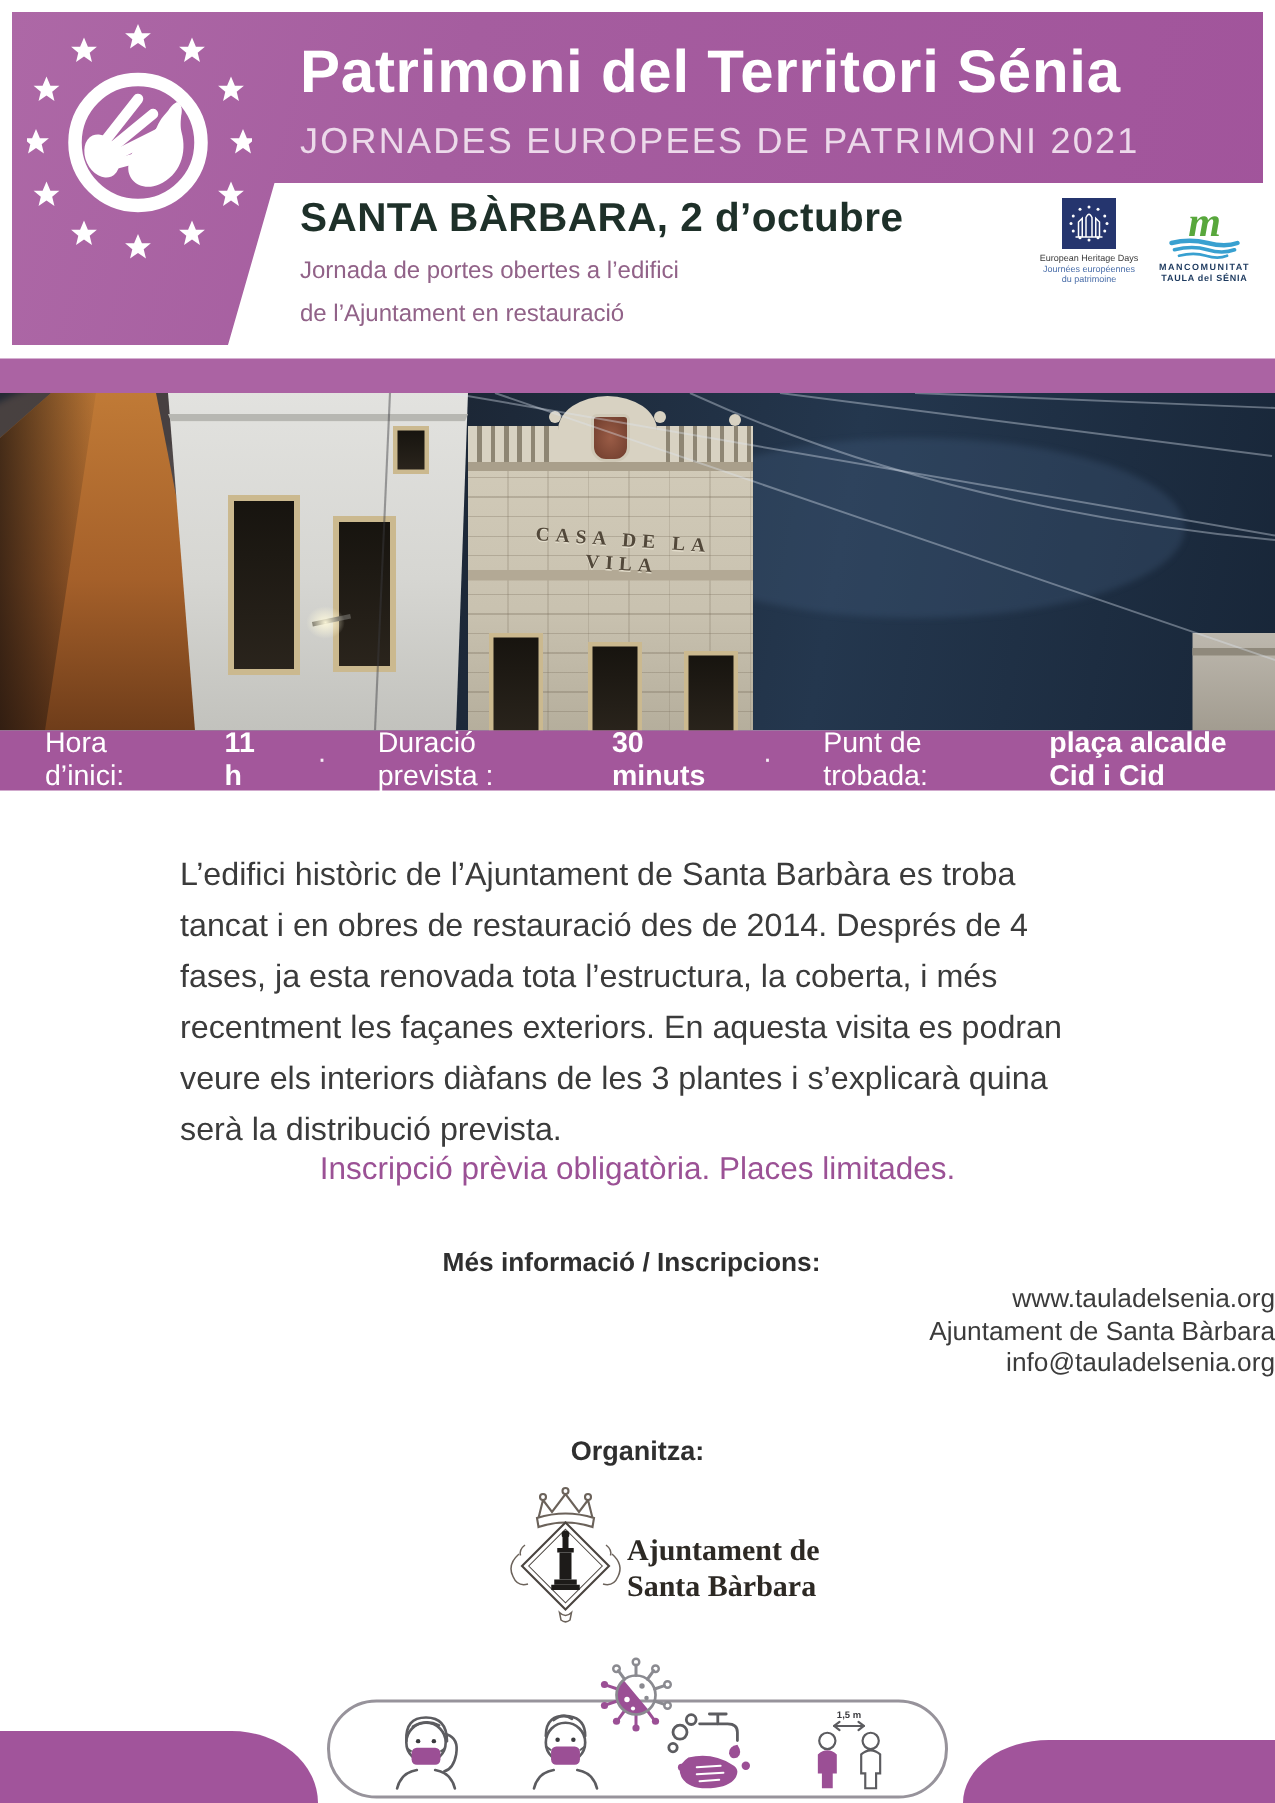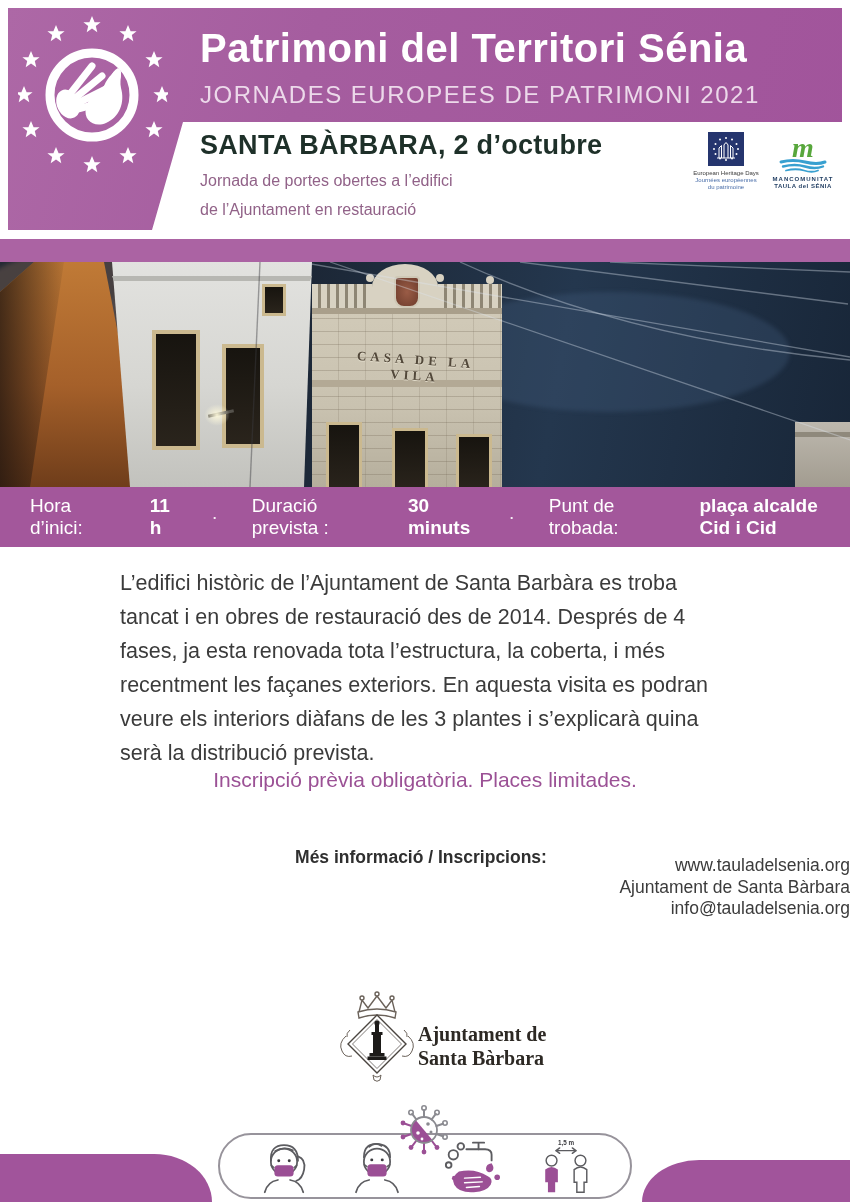--- a/index.html
+++ b/index.html
@@ -52,29 +52,29 @@
   .sign{left:340px;top:90px;width:150px;text-align:center;transform:rotate(4deg);
     font-family:"Liberation Serif",serif;font-weight:bold;font-size:13px;letter-spacing:4px;color:#52483a;
     text-shadow:0 1px 0 #e4decd;}
   .cornice{left:312px;top:46px;width:190px;height:6px;background:#a99f8b;}
   .cornice2{left:312px;top:118px;width:190px;height:7px;background:#b3a995;}
   .bldg-frag{left:795px;top:160px;width:55px;height:65px;background:linear-gradient(180deg,#bdb8ae,#a29c90);}
   .frag-cornice{left:795px;top:170px;width:55px;height:5px;background:#8f897c;}
   .lamp-glow{left:204px;top:142px;width:26px;height:22px;background:radial-gradient(rgba(255,250,220,.95),rgba(255,250,220,0) 70%);border-radius:50%;}
 
   
-  .info-band{left:0;top:487px;width:850px;height:60px;background:#a3579b;color:#ffffff;
+  .info-band{left:0;top:487px;width:850px;height:40px;background:#a3579b;color:#ffffff;
     display:flex;align-items:center;padding-left:30px;box-sizing:border-box;font-size:19px;gap:20px;}
   .info-band b{font-weight:bold;}
   .info-sep{margin:0 14px;opacity:.9;}
 
   
   .body-par{left:120px;top:566px;width:614px;font-size:21.5px;line-height:34px;color:#3b3b3b;}
   .notice{left:0;top:768px;width:850px;text-align:center;font-size:21px;color:#9b5195;}
-  .contact-head{left:0;top:831px;width:842px;text-align:center;font-size:17.5px;font-weight:bold;color:#2f2f2f;margin-top:16px;}
+  .contact-head{left:0;top:831px;width:842px;text-align:center;font-size:17.5px;font-weight:bold;color:#2f2f2f;}
   .contact-lines{left:0;top:855px;width:850px;text-align:right;font-size:17.5px;line-height:21.5px;color:#3b3b3b;}
   .organitza{left:0;top:957px;width:850px;text-align:center;font-size:18px;font-weight:bold;color:#2f2f2f;}
   .coa-text{left:418px;top:1022px;font-family:"Liberation Serif",serif;font-weight:bold;font-size:20px;line-height:24px;color:#2d2924;}
 
   
   .pill{left:218px;top:1133px;width:410px;height:62px;border:2px solid #97939b;border-radius:33px;
     display:flex;align-items:center;justify-content:space-evenly;background:#ffffff;}
   .foot-left{left:0;top:1154px;width:212px;height:48px;background:#a1549b;border-top-right-radius:60px 50px;}
   .foot-right{left:642px;top:1160px;width:208px;height:42px;background:#a1549b;border-top-left-radius:60px 44px;}
 </style>
@@ -236,20 +236,21 @@
   <div class="abs body-par">L’edifici històric de l’Ajuntament de Santa Barbàra es troba tancat i en obres de restauració des de 2014. Després de 4 fases, ja esta renovada tota l’estructura, la coberta, i més recentment les façanes exteriors. En aquesta visita es podran veure els interiors diàfans de les 3 plantes i s’explicarà quina serà la distribució prevista.</div>
   <div class="abs notice">Inscripció prèvia obligatòria. Places limitades.</div>
 
   <div class="abs contact-head">Més informació / Inscripcions:</div>
   <div class="abs contact-lines">
     <div>www.tauladelsenia.org</div>
     <div>Ajuntament de Santa Bàrbara</div>
     <div>info@tauladelsenia.org</div>
   </div>
 
+  <div class="abs organitza">Organitza:</div>
 
   <svg class="abs" style="left:332px;top:982px;" width="90" height="102" viewBox="0 0 90 102">
     <g stroke="#6b625a" stroke-width="1.4" fill="#ffffff">
       <path d="M27,30 L30,18 L36,26 L45,14 L54,26 L60,18 L63,30 Z"></path>
       <circle cx="30" cy="16" r="2"></circle>
         <circle cx="45" cy="12" r="2"></circle>
         <circle cx="60" cy="16" r="2"></circle>
       <path d="M26,30 Q45,24 64,30 L63,36 Q45,30 27,36 Z"></path>
     </g>
     <g stroke="#6b625a" stroke-width="1" fill="none">

